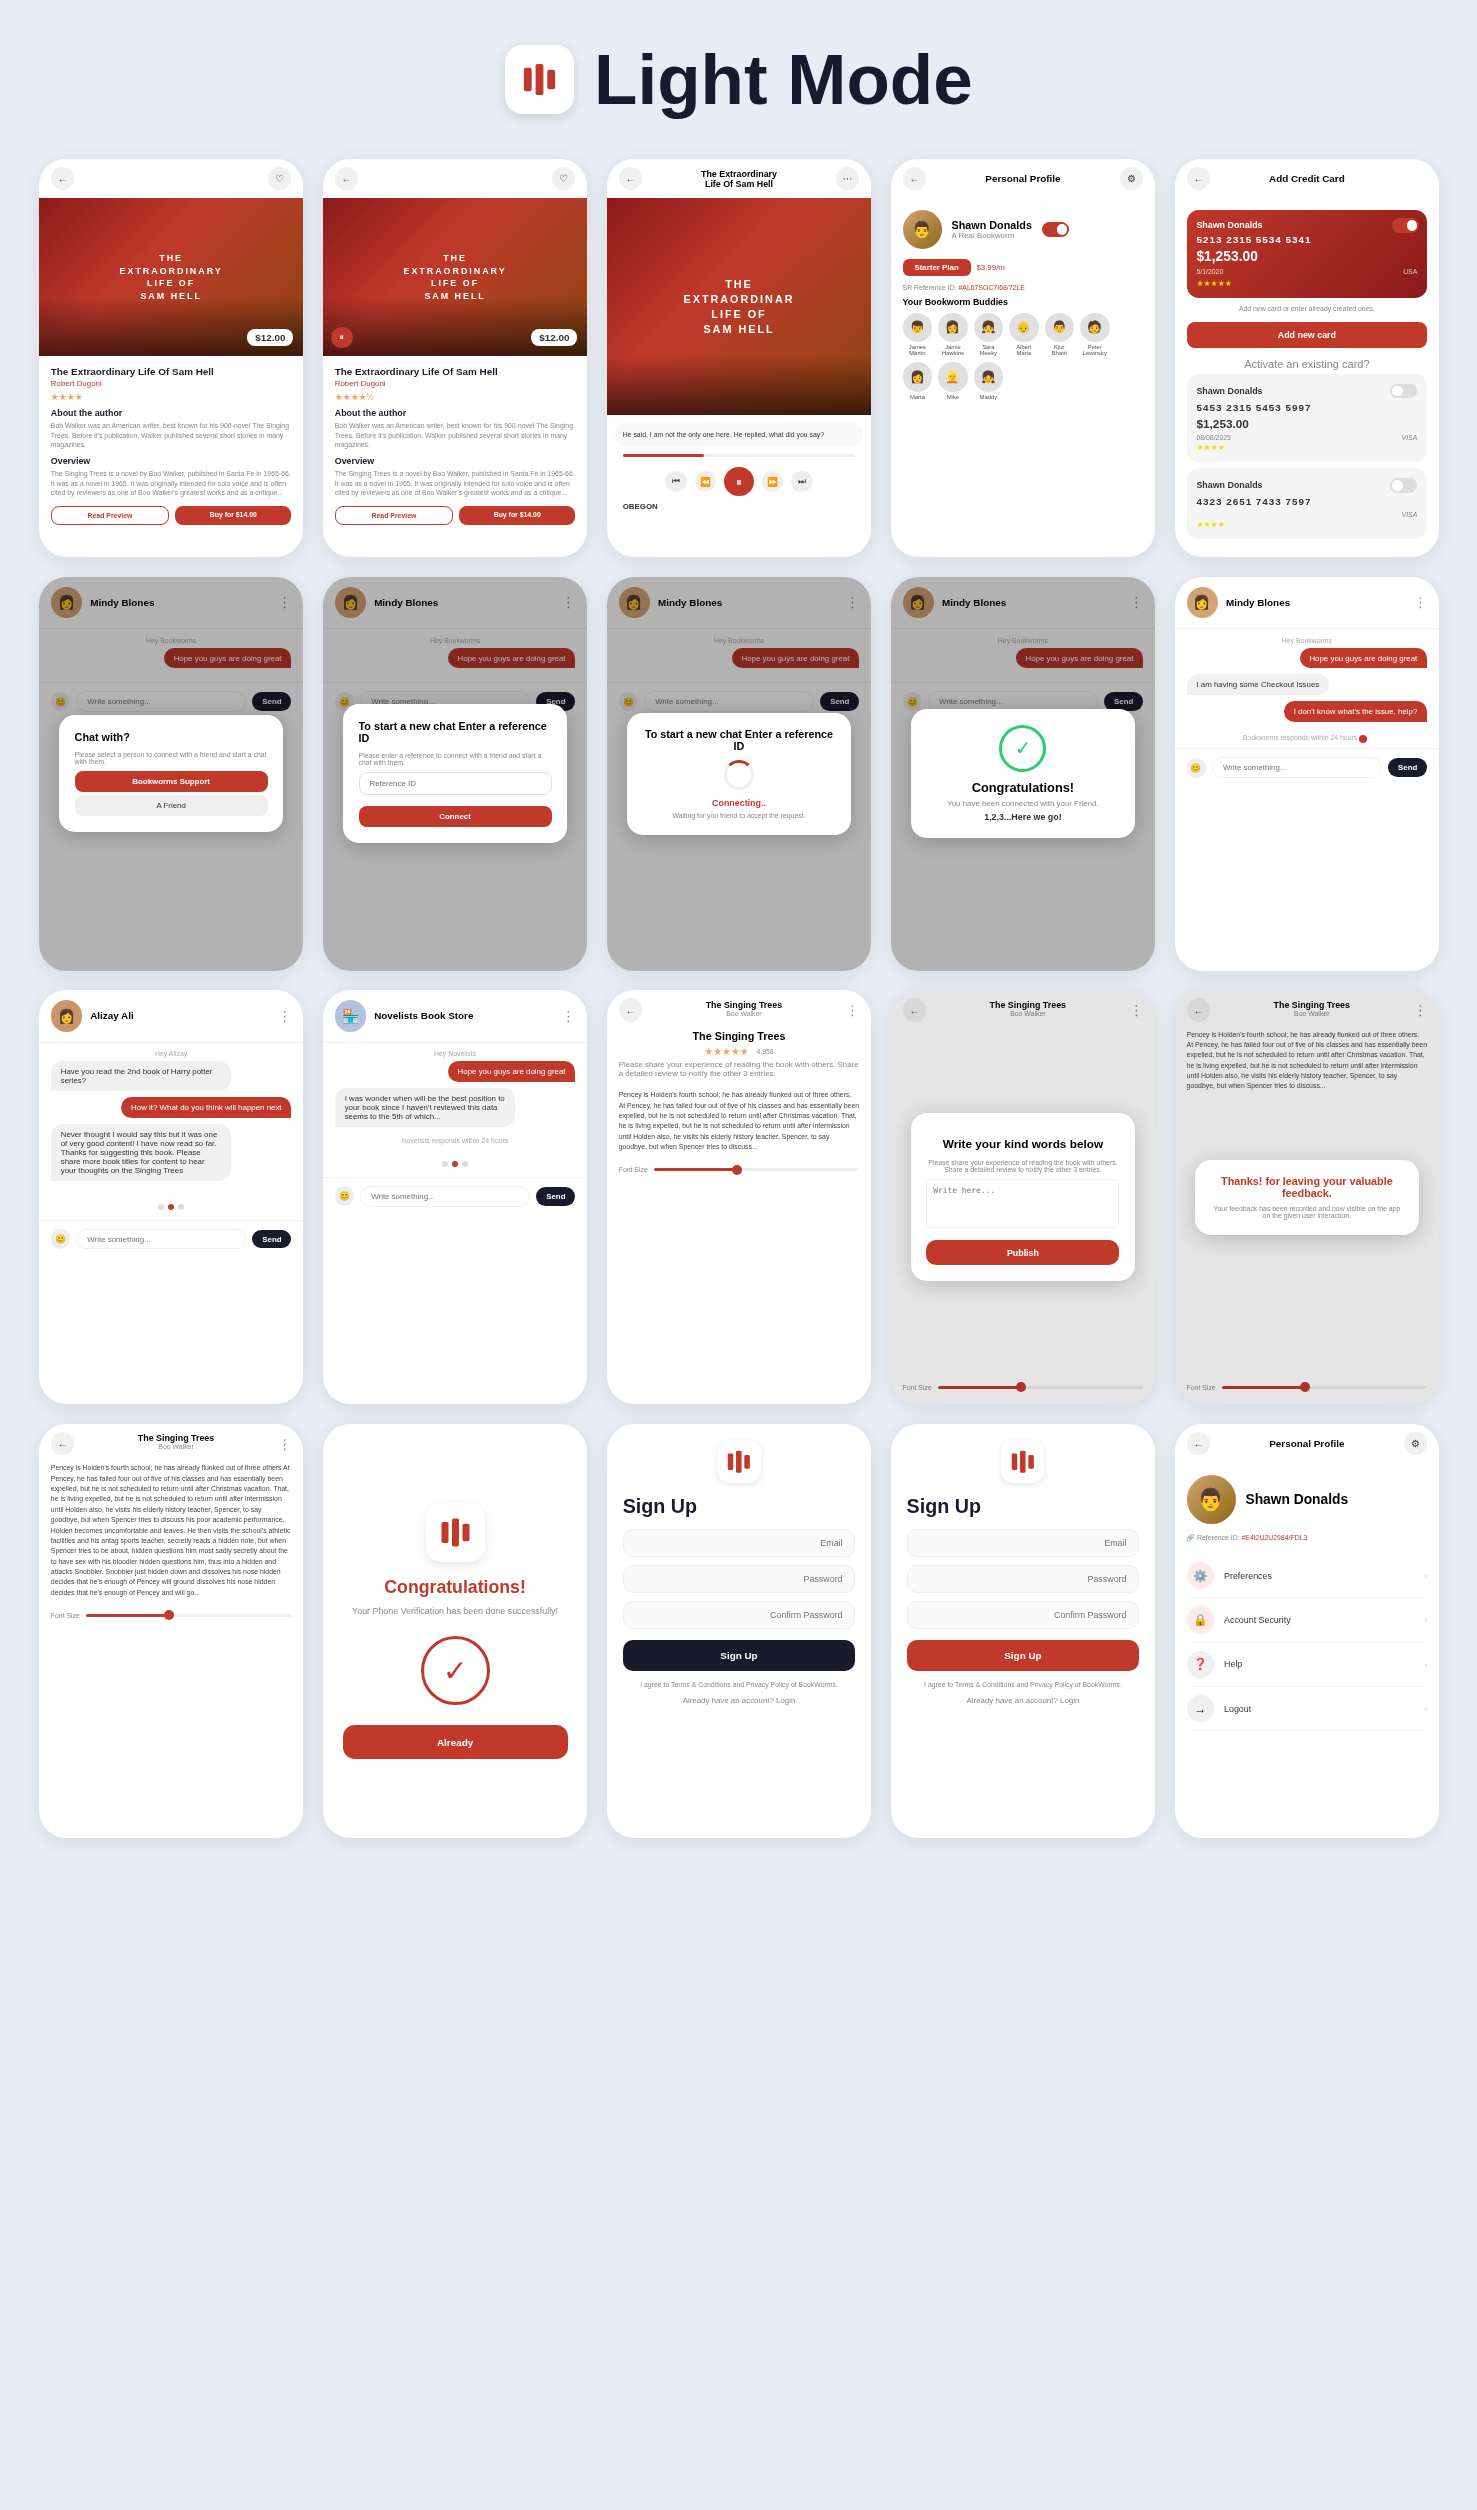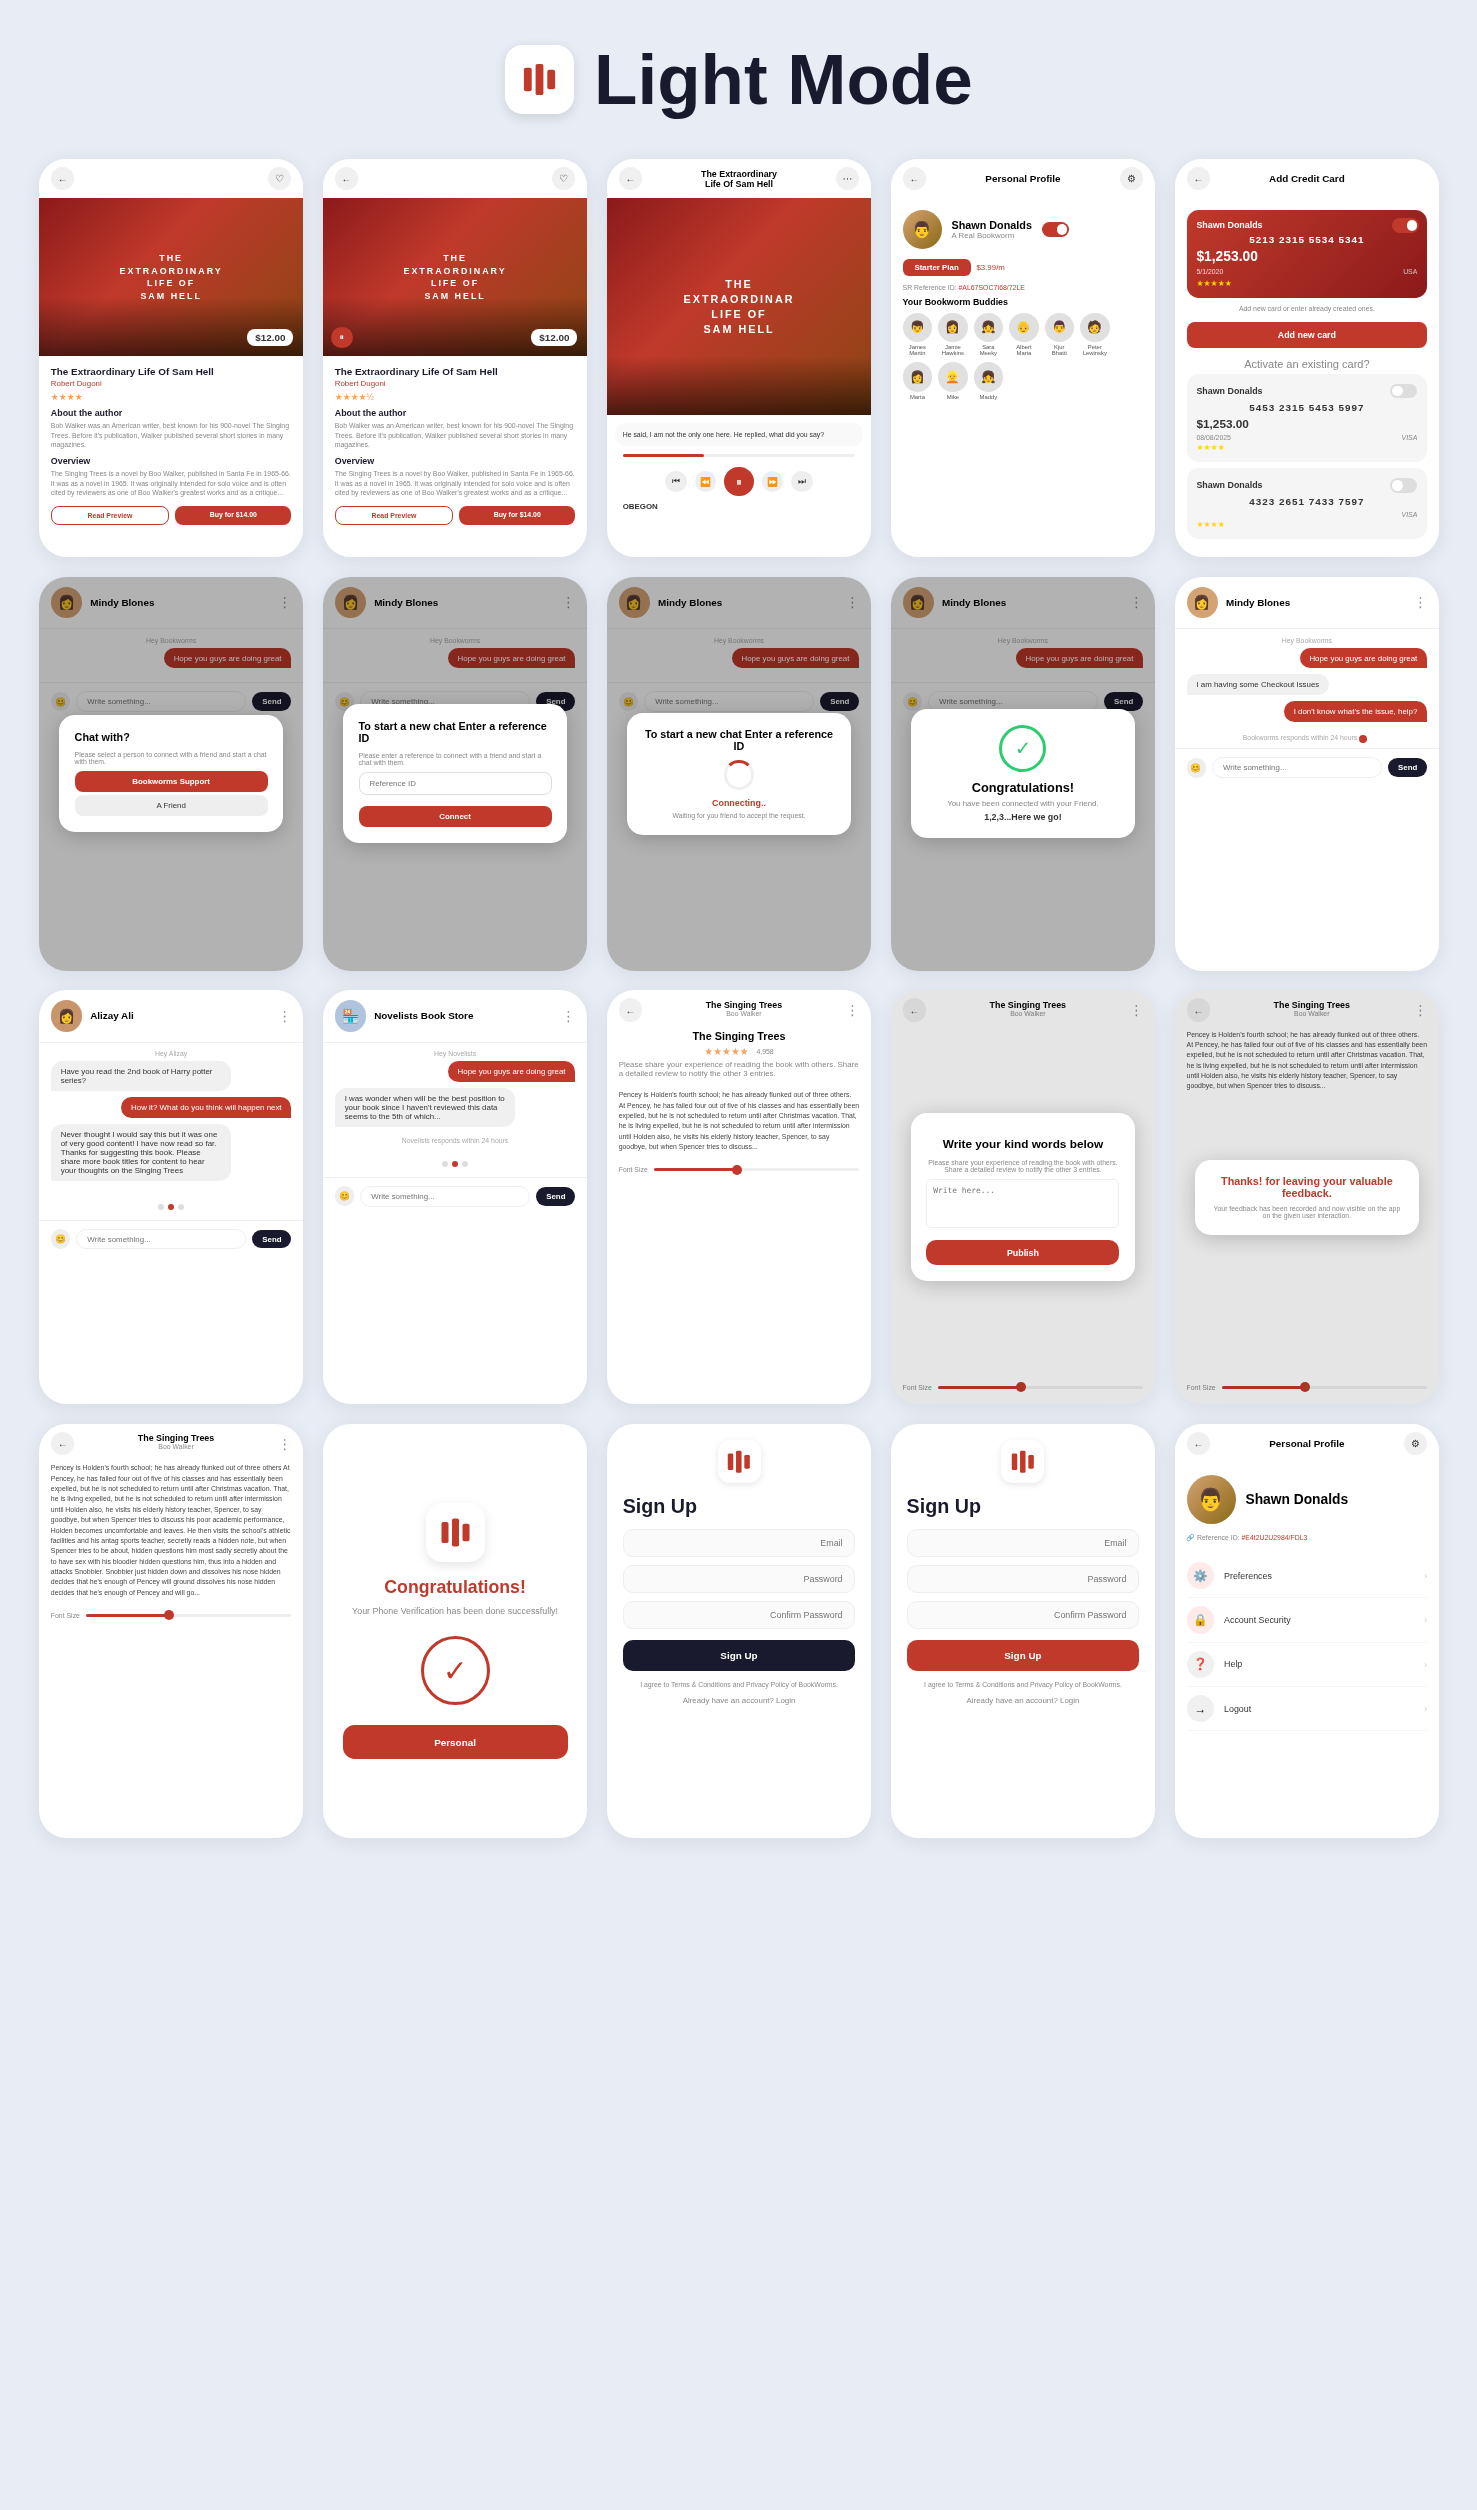--- a/index.html
+++ b/index.html
@@ -194,21 +194,21 @@
     .friend-name { font-size: 5.9px; color: #555; text-align: center; }
 
     
     .cc-screen { padding: 11.8px; }
     .cc-card {
       background: linear-gradient(135deg, #C0392B, #8B1A1A);
       border-radius: 11.8px; padding: 9.9px; color: white; margin-bottom: 7.9px;
       position: relative;
     }
     .cc-name { font-size: 8.9px; font-weight: 700; }
-    .cc-number { font-size: 9.9px; font-weight: 600; letter-spacing: 1px; margin: 3.9px 0; text-align: center; }
+    .cc-number { font-size: 9.9px; font-weight: 600; letter-spacing: 1px; margin: 3.9px 0; }
     .cc-amount { font-size: 13.8px; font-weight: 800; }
     .cc-date { font-size: 6.9px; opacity: 0.8; }
     .cc-toggle { position: absolute; top: 7.9px; right: 7.9px; }
     .add-card-btn {
       width: 100%; padding: 7.9px; background: #C0392B;
       color: white; border: none; border-radius: 7.9px;
       font-size: 8.9px; cursor: pointer; font-weight: 600; margin: 5.9px 0;
     }
     .or-text { font-size: 11px; color: #888; text-align: center; margin: 3.9px 0; }
     .cc-card-gray {
@@ -957,21 +957,21 @@
       <div class="congrats-logo">
         <svg viewBox="0 0 40 40" fill="none" width="35" height="35">
           <rect x="4" y="8" width="8" height="24" rx="2" fill="#C0392B"></rect>
           <rect x="16" y="4" width="8" height="32" rx="2" fill="#C0392B"></rect>
           <rect x="28" y="10" width="8" height="20" rx="2" fill="#C0392B"></rect>
         </svg>
       </div>
       <div class="congrats-title">Congratulations!</div>
       <div class="congrats-sub">Your Phone Verification has been done successfully!</div>
       <div class="check-icon-large">✓</div>
-      <button class="continue-btn">Personal</button>
+      <button class="continue-btn">Already</button>
     </div>
   </div>
 
   <div class="screen-card misc-screen">
     <div class="signup-screen">
       <div class="signup-logo">
         <div class="signup-logo-icon">
           <svg viewBox="0 0 40 40" fill="none" width="27.6" height="27.6">
             <rect x="4" y="8" width="8" height="24" rx="2" fill="#C0392B"></rect>
             <rect x="16" y="4" width="8" height="32" rx="2" fill="#C0392B"></rect>

